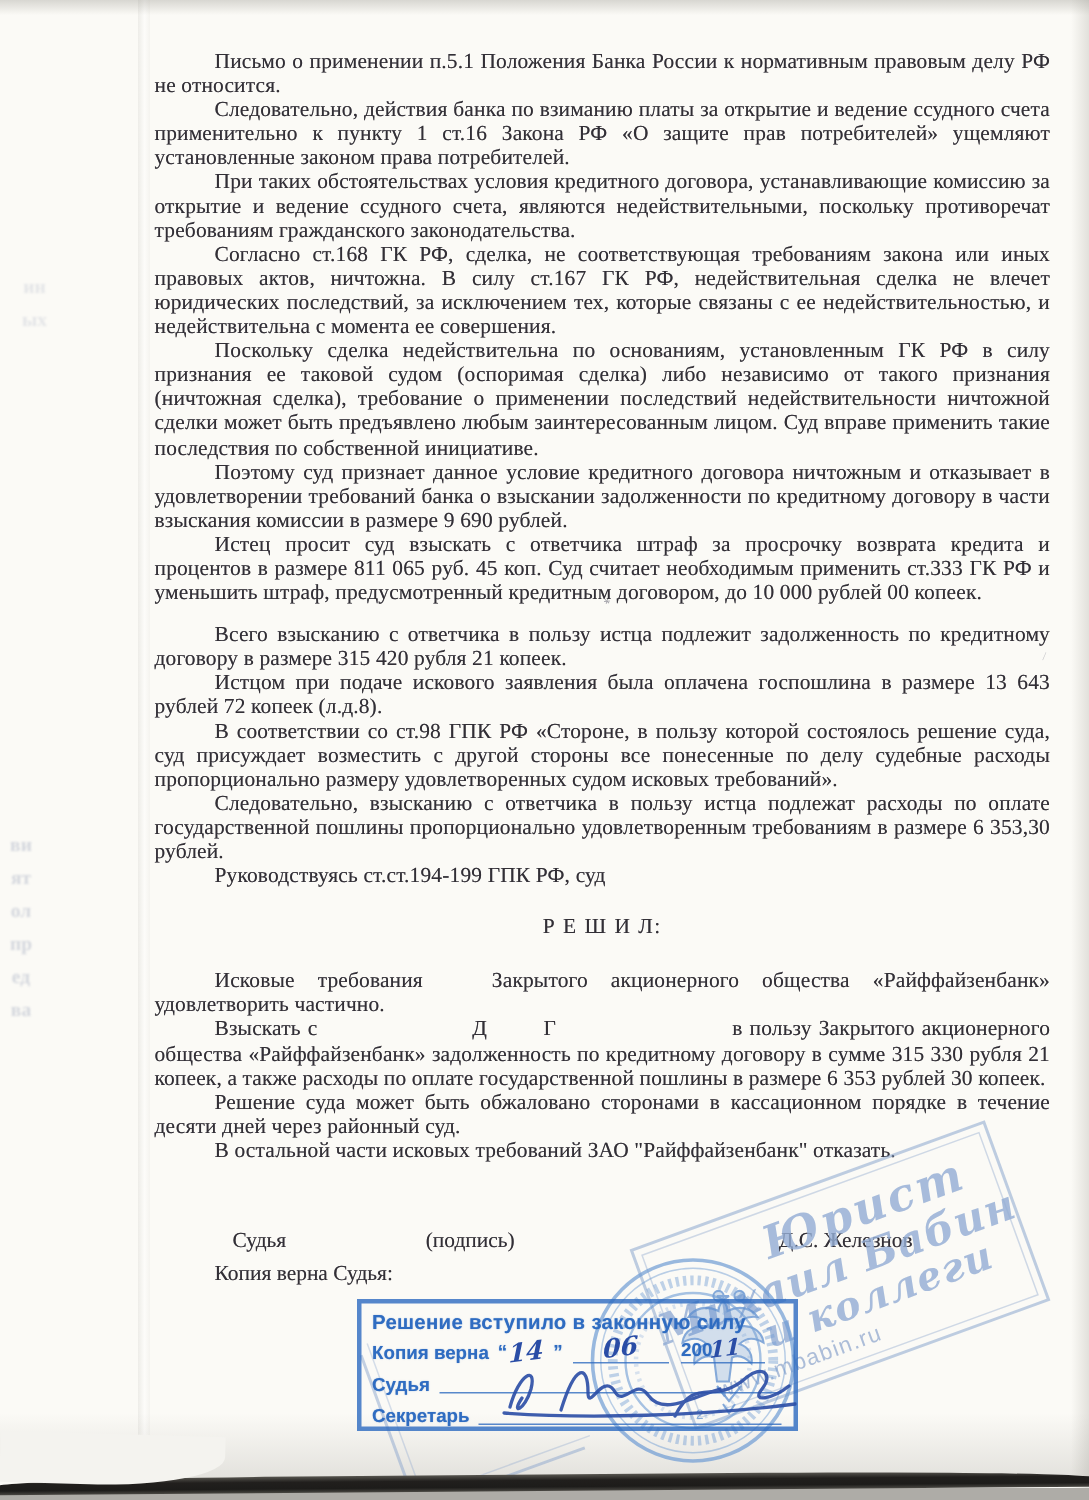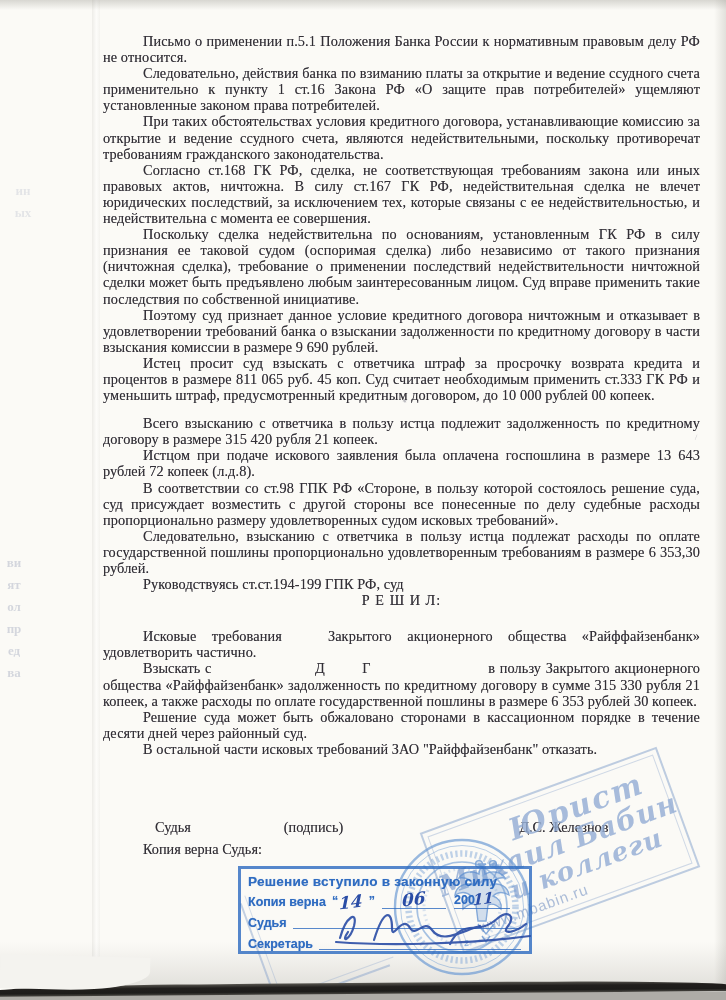--- a/index.html
+++ b/index.html
@@ -157,21 +157,21 @@
         <div class="para" data-name="paragraph">При таких обстоятельствах условия кредитного договора, устанавливающие комиссию за открытие и ведение ссудного счета, являются недействительными, поскольку противоречат требованиям гражданского законодательства.</div>
         <div class="para" data-name="paragraph">Согласно ст.168 ГК РФ, сделка, не соответствующая требованиям закона или иных правовых актов, ничтожна. В силу ст.167 ГК РФ, недействительная сделка не влечет юридических последствий, за исключением тех, которые связаны с ее недействительностью, и недействительна с момента ее совершения.</div>
         <div class="para" data-name="paragraph">Поскольку сделка недействительна по основаниям, установленным ГК РФ в силу признания ее таковой судом (оспоримая сделка) либо независимо от такого признания (ничтожная сделка), требование о применении последствий недействительности ничтожной сделки может быть предъявлено любым заинтересованным лицом. Суд вправе применить такие последствия по собственной инициативе.</div>
         <div class="para" data-name="paragraph">Поэтому суд признает данное условие кредитного договора ничтожным и отказывает в удовлетворении требований банка о взыскании задолженности по кредитному договору в части взыскания комиссии в размере 9 690 рублей.</div>
         <div class="para" data-name="paragraph">Истец просит суд взыскать с ответчика штраф за просрочку возврата кредита и процентов в размере 811 065 руб. 45 коп. Суд  считает необходимым применить ст.333 ГК РФ и уменьшить штраф, предусмотренный кредитным договором, до 10 000 рублей 00 копеек.</div>
         <div class="para" data-name="paragraph" style="margin-top: 12px;">Всего взысканию с ответчика в пользу истца подлежит задолженность по кредитному договору в размере 315 420 рубля 21 копеек.</div>
         <div class="para" data-name="paragraph">Истцом при подаче искового заявления была оплачена госпошлина в размере 13 643 рублей 72 копеек (л.д.8).</div>
         <div class="para" data-name="paragraph">В соответствии со ст.98 ГПК РФ «Стороне, в пользу которой состоялось решение суда, суд присуждает возместить с другой стороны все понесенные по делу судебные расходы пропорционально размеру удовлетворенных судом исковых  требований».</div>
         <div class="para" data-name="paragraph">Следовательно, взысканию с ответчика в пользу истца подлежат расходы по оплате государственной пошлины пропорционально удовлетворенным требованиям в размере 6 353,30 рублей.</div>
         <div class="para" data-name="paragraph">Руководствуясь ст.ст.194-199  ГПК РФ, суд</div>
-        <div class="para heading" data-name="resolution-heading" style="margin-bottom: 20px;">Р Е Ш И Л:</div>
+        <div class="para heading" data-name="resolution-heading" style="margin-top: 18px; margin-bottom: 20px;">Р Е Ш И Л:</div>
         <div class="para" data-name="paragraph">Исковые требования &nbsp;&nbsp;Закрытого акционерного общества «Райффайзенбанк» удовлетворить частично.</div>
         <div class="para" data-name="paragraph">Взыскать с&nbsp;&nbsp;&nbsp;&nbsp;&nbsp;&nbsp;&nbsp;&nbsp;&nbsp;&nbsp;&nbsp;&nbsp;&nbsp;&nbsp;&nbsp;&nbsp;&nbsp;&nbsp;&nbsp;&nbsp;&nbsp;&nbsp;Д&nbsp;&nbsp;&nbsp;&nbsp;&nbsp;&nbsp;&nbsp;&nbsp;Г&nbsp;&nbsp;&nbsp;&nbsp;&nbsp;&nbsp;&nbsp;&nbsp;&nbsp;&nbsp;&nbsp;&nbsp;&nbsp;&nbsp;&nbsp;&nbsp;&nbsp;&nbsp;&nbsp;&nbsp;&nbsp;&nbsp;&nbsp;&nbsp;&nbsp;в пользу Закрытого акционерного общества «Райффайзенбанк» задолженность по кредитному договору в сумме 315 330 рубля 21 копеек, а также расходы по оплате государственной пошлины в размере  6 353 рублей 30 копеек.</div>
         <div class="para" data-name="paragraph">Решение суда может быть обжаловано сторонами в кассационном порядке в течение десяти дней через районный суд.</div>
         <div class="para" data-name="paragraph">В остальной части исковых требований ЗАО "Райффайзенбанк" отказать.</div>
       </div>
   </div>
 
   <span class="stray-mark m1" data-name="ink-speck">*</span>
   <span class="stray-mark m2" data-name="ink-speck">\</span>
 

